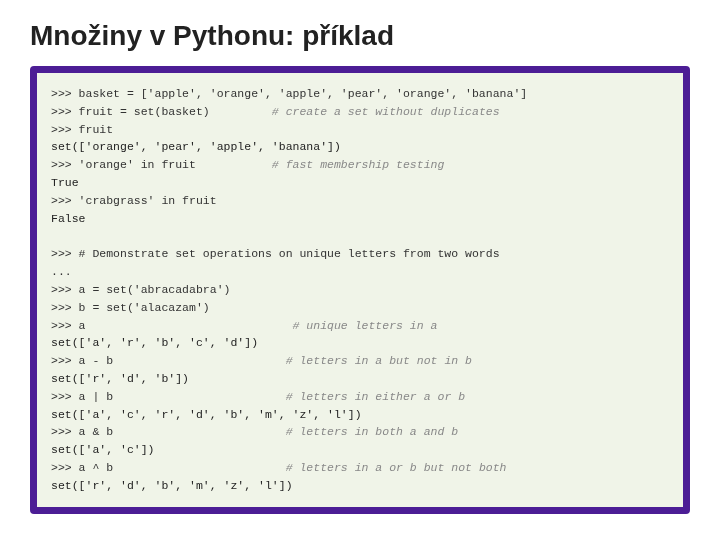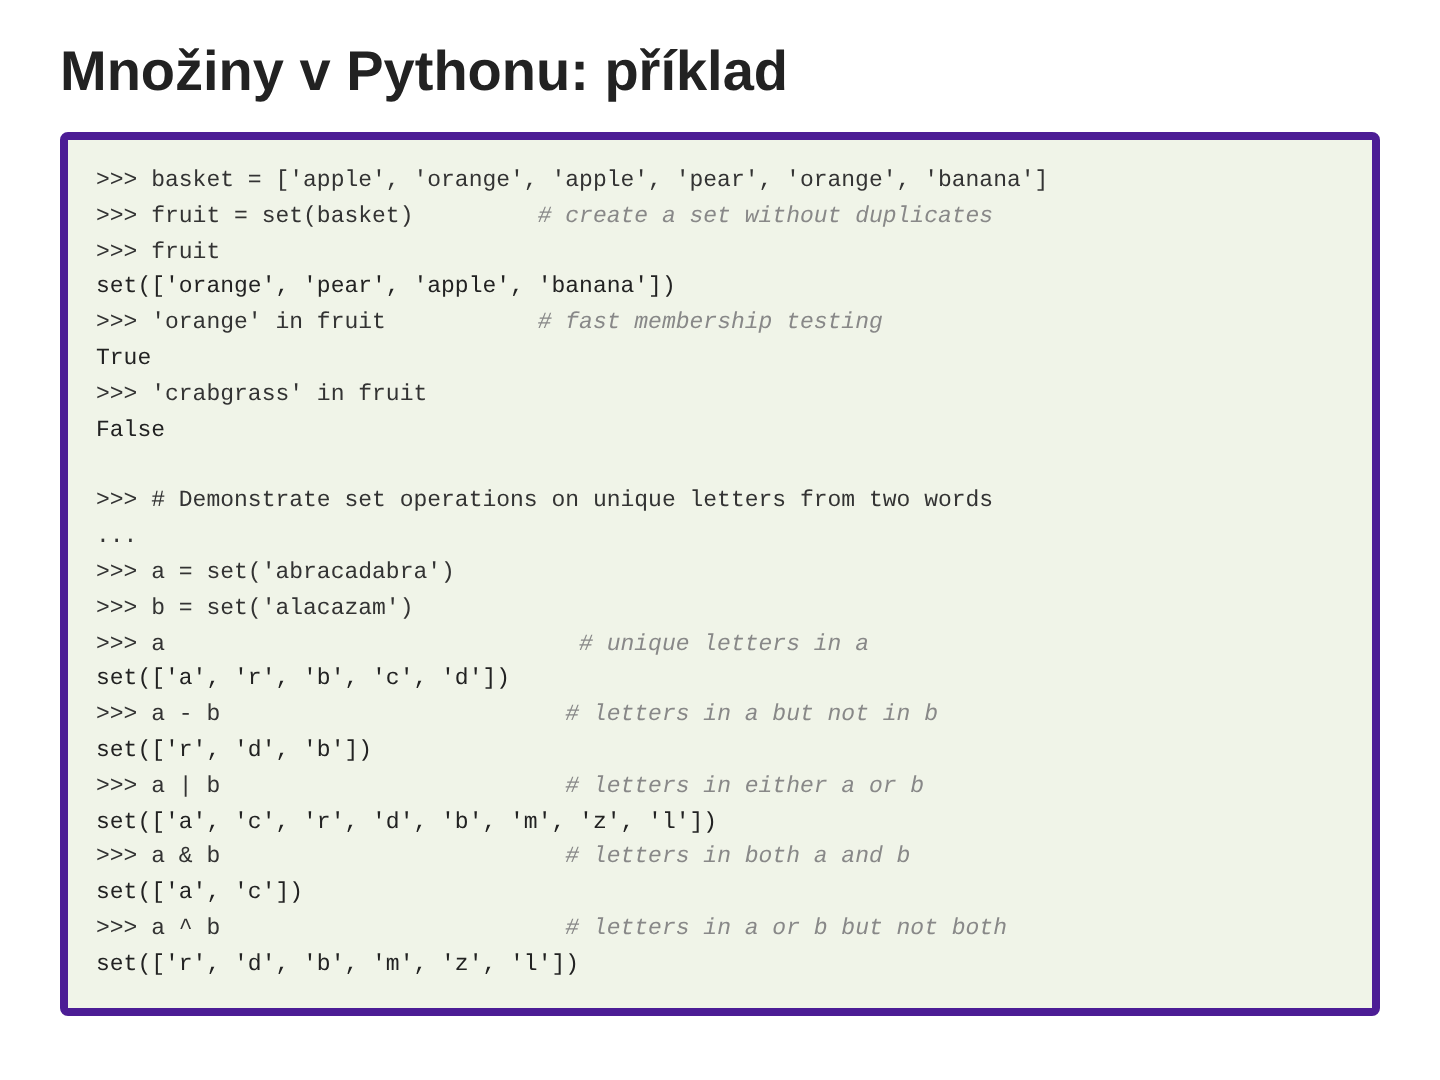--- a/index.html
+++ b/index.html
@@ -22,21 +22,21 @@
     .title {
       font-size: 28px;
       font-weight: bold;
       color: #222222;
       margin-bottom: 14px;
       font-family: Arial, sans-serif;
     }
 
     .code-block {
       background: #f0f4e8;
-      border: 4px solid #4c1d95;
+      border: 7px solid #4c1d95;
       border-radius: 4px;
       padding: 12px 14px;
       font-family: 'Courier New', Courier, monospace;
       font-size: 11.5px;
       line-height: 1.55;
       color: #222222;
       white-space: pre;
     }
   </style>
 </head>

